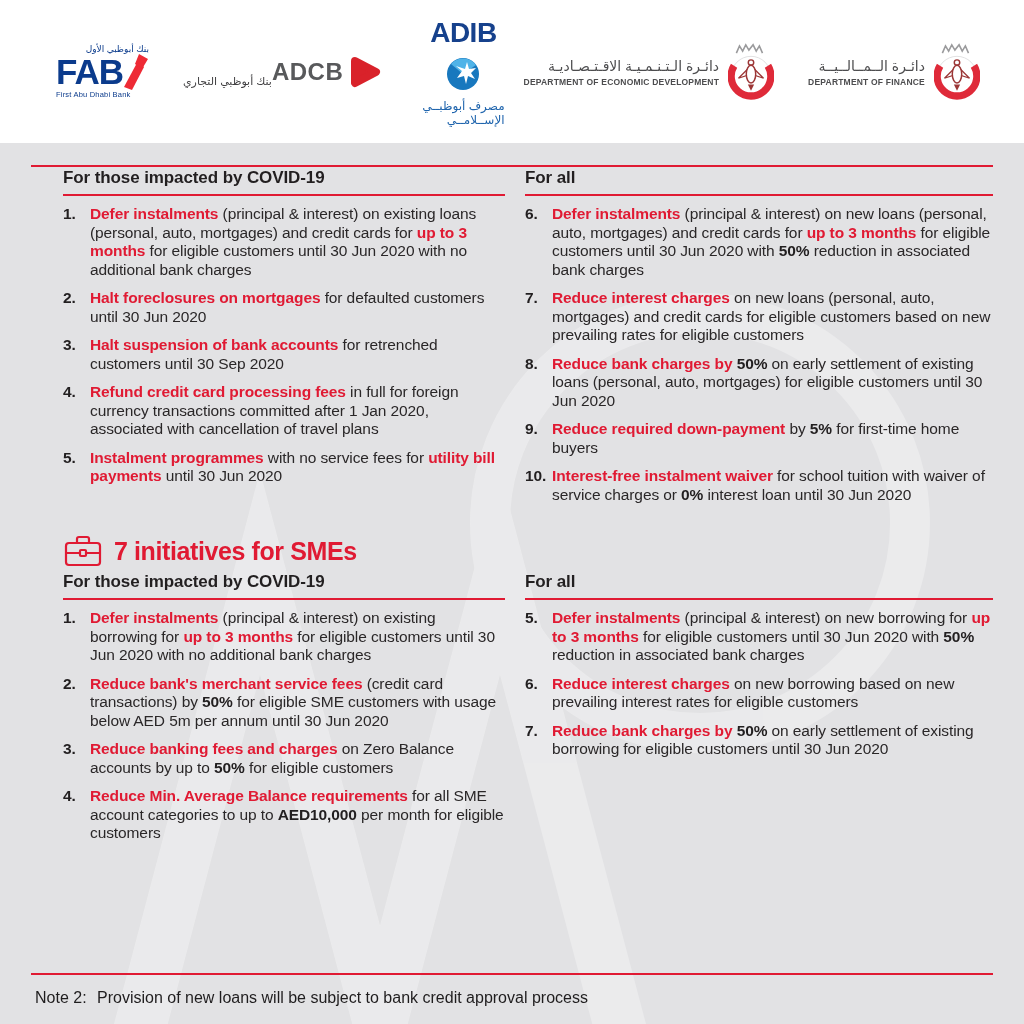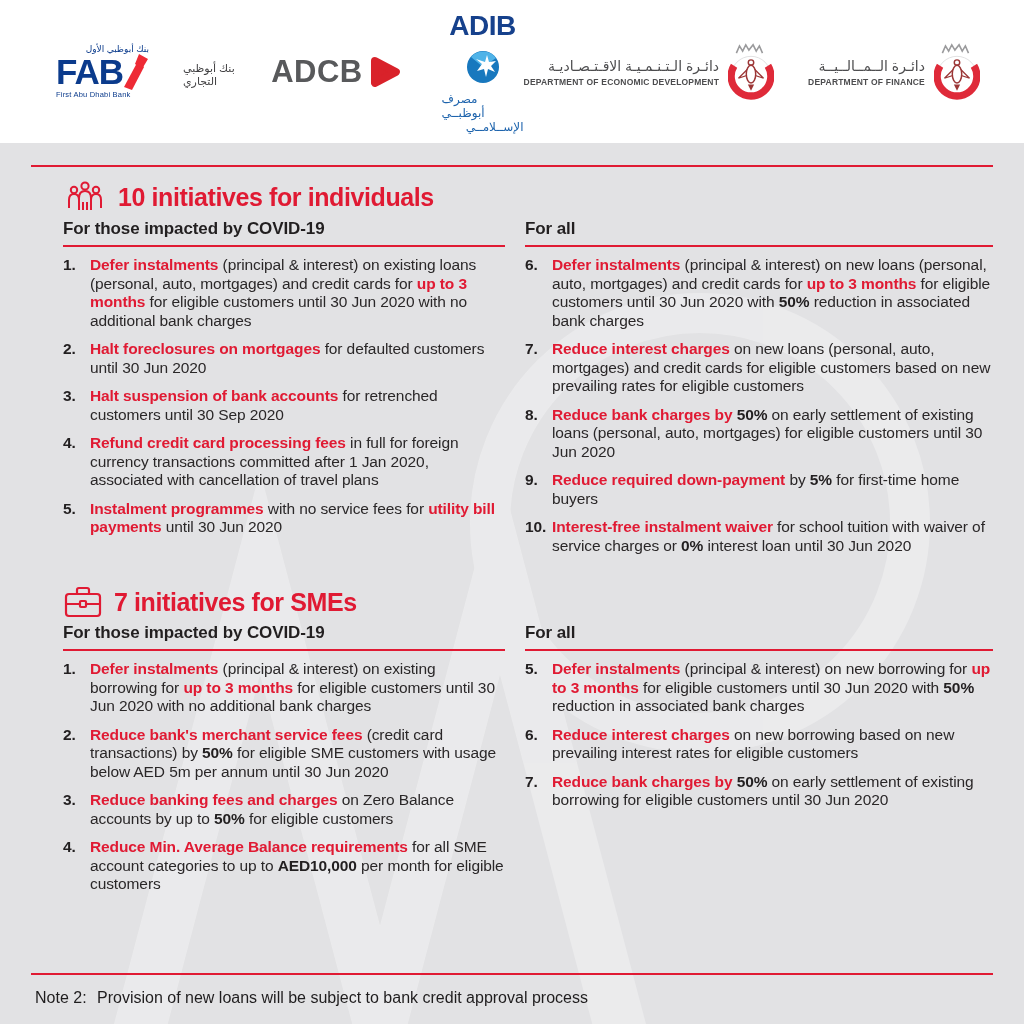--- a/index.html
+++ b/index.html
@@ -12,21 +12,21 @@
   
   .fab{flex-direction:column;align-items:flex-end;margin-left:12px;}
   .fab-ar{font-size:9px;color:#0B3B8C;line-height:10px;}
   .fab-row{display:flex;align-items:flex-start;}
   .fab-word{font-size:35px;font-weight:800;color:#0B3B8C;letter-spacing:-1px;line-height:36px;}
   .fab-sub{font-size:7.5px;color:#0B3B8C;letter-spacing:0.2px;align-self:flex-start;}
   
   .adcb{margin-left:34px;}
   .adcb-text{display:flex;flex-direction:row;align-items:flex-end;}
   .adcb-ar{font-size:11px;color:#414042;line-height:13px;}
-  .adcb-word{font-size:31px;font-weight:600;color:#58595B;letter-spacing:0.5px;line-height:32px;}
+  .adcb-word{font-size:24px;font-weight:600;color:#58595B;letter-spacing:0.5px;line-height:32px;}
   
   .adib{margin-left:40px;gap:7px;flex-direction:column;}
   .adib-word{font-size:28px;font-weight:800;color:#16418C;letter-spacing:-0.5px;}
   .adib-ar{display:flex;flex-direction:column;align-items:flex-end;color:#1E64AD;font-size:12px;line-height:14px;}
   
   .gov{gap:9px;}
   .gov.ded{margin-left:auto;}
   .gov.dof{margin-left:34px;}
   .gov-text{display:flex;flex-direction:column;align-items:flex-end;}
   .gov-ar{font-size:14px;color:#4D4D4F;line-height:18px;letter-spacing:1px;}
@@ -151,32 +151,20 @@
       <g stroke="#FFFFFF" stroke-width="52" fill="none" opacity="0.30">
         <polyline points="120,960 260,430 400,960"></polyline>
         <polyline points="360,960 500,430 640,960"></polyline>
         <circle cx="700" cy="380" r="210" stroke-width="40"></circle>
       </g>
     </svg>
 
     <hr class="rule">
 
     <section>
-      <div class="sec-head pad">
-        <svg class="icon" width="44" height="38" viewBox="0 0 44 38" fill="none" stroke="#E01A33" stroke-width="2">
-          <circle cx="11" cy="12" r="3.2"></circle>
-          <path d="M6,30 v-8 q0,-6 5,-6 q5,0 5,6 v8"></path>
-          <circle cx="33" cy="12" r="3.2"></circle>
-          <path d="M28,30 v-8 q0,-6 5,-6 q5,0 5,6 v8"></path>
-          <circle cx="22" cy="8" r="3.6"></circle>
-          <path d="M16,32 v-12 q0,-7 6,-7 q6,0 6,7 v12"></path>
-          <path d="M20,24 v8 M24,24 v8"></path>
-        </svg>
-        <span class="sec-title">10 initiatives for individuals</span>
-      </div>
       <div class="cols pad-inner" style="padding-left:32px;">
         <div class="col-left">
           <div class="col-head">For those impacted by COVID-19</div>
           <div class="col-rule"></div>
           <div class="items">
               <div class="item">
                 <span class="num">1.</span>
                 <span class="body"><span class="seg-rb">Defer instalments</span><span class="seg-n"> (principal &amp; interest) on existing loans (personal, auto, mortgages) and credit cards for </span><span class="seg-rb">up to 3 months</span><span class="seg-n"> for eligible customers until 30 Jun 2020 with no additional bank charges</span></span>
               </div>
               <div class="item">

